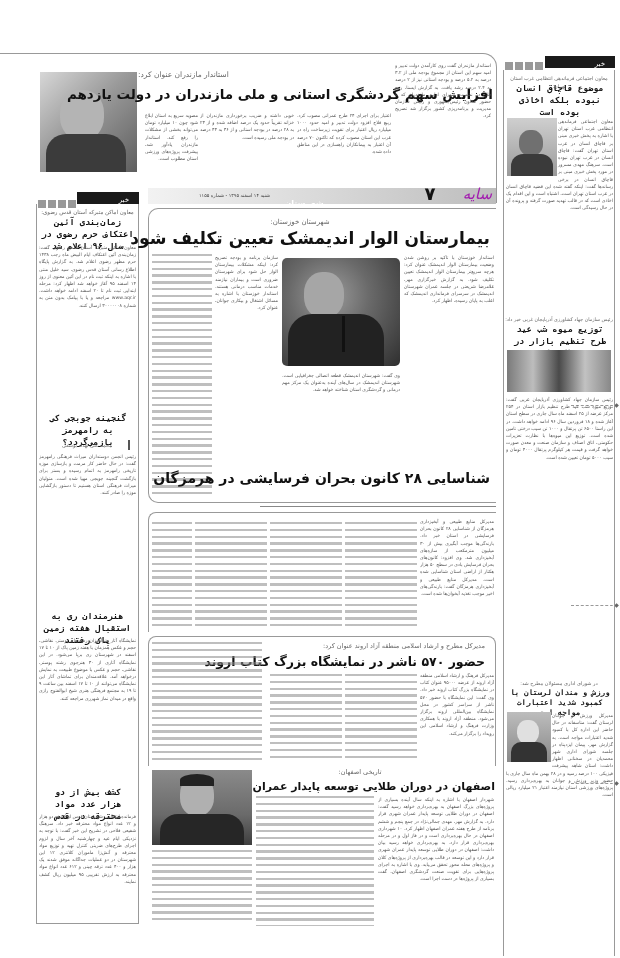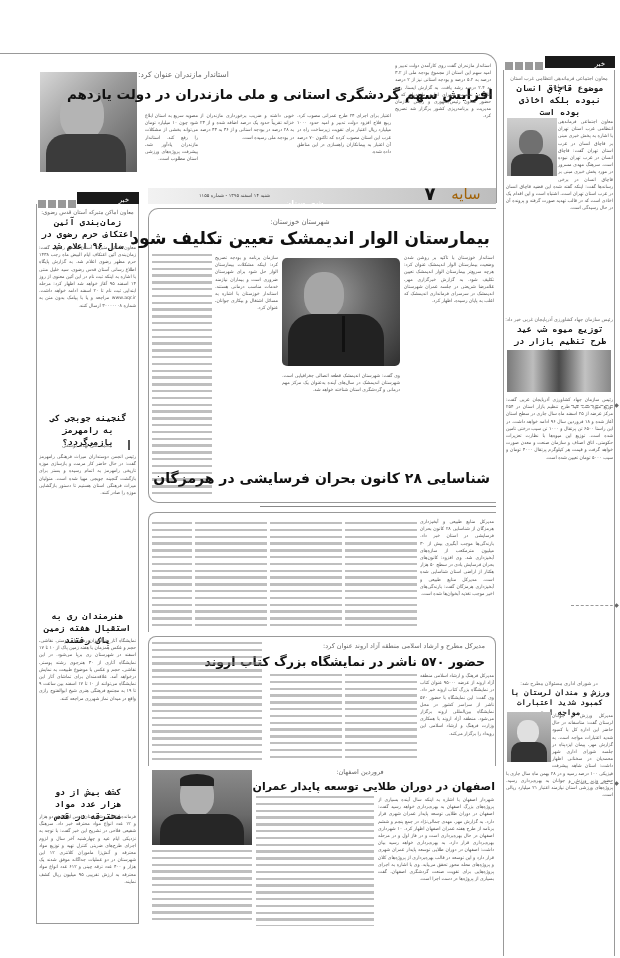--- a/index.html
+++ b/index.html
@@ -41,21 +41,21 @@
 </div>
 <div class="abs txt" style="left:200px;top:112px;width:94px;height:62px;">
   <span>خوبی داشته و ضریب برخورداری مازندران از خزانه تقریباً حدود یک درصد اضافه شده و از ۲۳ به ۲۸ درصد در بودجه استانی و از ۳۶ به ۴۳ درصد در بودجه ملی رسیده است.</span>
 </div>
 <div class="abs txt" style="left:145px;top:112px;width:53px;height:62px;">
   <span>مصوبه سریع به استان ابلاغ شود چون ۱۰ میلیارد تومان می‌تواند بخشی از مشکلات را رفع کند. استاندار مازندران یادآور شد، پیشرفت پروژه‌های ورزشی استان مطلوب است.</span>
 </div>
 
 <div class="abs" style="left:148px;top:188px;width:348px;height:16px;background:linear-gradient(to left,#bdbdbd 0%,#d9d9d9 50%,#f2f2f2 100%);"></div>
 <div class="abs" style="left:420px;top:184px;width:20px;font-size:18px;font-weight:bold;color:#111;text-align:center;line-height:20px;">۷</div>
-<div class="abs" style="left:440px;top:184px;width:52px;font-size:15px;color:#a16207;text-align:center;line-height:20px;">سایه</div>
+<div class="abs" style="left:440px;top:184px;width:52px;font-size:15px;color:#a21caf;font-style:italic;line-height:20px;">سایه</div>
 <div class="abs" style="left:274px;top:189px;width:60px;font-size:8px;font-weight:bold;color:#fff;text-align:center;line-height:14px;margin-top:8px;">شهرستان</div>
 <div class="abs" style="left:160px;top:190px;width:110px;font-size:4.8px;color:#444;text-align:right;line-height:12px;">شنبه ۱۴ اسفند ۱۳۹۵ - شماره ۱۱۵۵</div>
 
 <div class="abs" style="left:36px;top:192px;width:103px;height:12px;">
   <div class="khabar-bar" style="width:62px;position:absolute;right:0;top:0;">
     <span class="lbl">خبر</span>
   </div>
   <div style="position:absolute;left:0;top:1px;">
     <span class="sq"></span><span class="sq"></span><span class="sq"></span><span class="sq"></span>
   </div>
@@ -128,21 +128,21 @@
 <div class="abs box" style="left:148px;top:636px;width:348px;height:130px;border-radius:8px 8px 0 0;border-width:1px 1px 0 1px;border-color:#999;"></div>
 <div class="abs kicker" style="left:270px;top:642px;width:215px;font-size:6.5px;text-align:right;">مدیرکل مطرح و ارشاد اسلامی منطقه آزاد اروند عنوان کرد:</div>
 <div class="abs hl" style="left:270px;top:654px;width:215px;text-align:right;font-size:12.5px;">حضور ۵۷۰ ناشر در نمایشگاه بزرگ کتاب اروند</div>
 <div class="abs txt" style="left:420px;top:672px;width:74px;height:90px;">
   <span>مدیرکل فرهنگ و ارشاد اسلامی منطقه آزاد اروند از عرضه ۹۵۰۰۰ عنوان کتاب در نمایشگاه بزرگ کتاب اروند خبر داد. وی گفت: این نمایشگاه با حضور ۵۷۰ ناشر از سراسر کشور در محل نمایشگاه بین‌المللی اروند برگزار می‌شود. منطقه آزاد اروند با همکاری وزارت فرهنگ و ارشاد اسلامی این رویداد را برگزار می‌کند.</span>
 </div>
 <div class="abs txt lines" style="left:345px;top:674px;width:72px;height:88px;"></div>
 <div class="abs txt lines" style="left:270px;top:674px;width:72px;height:88px;"></div>
 <div class="abs txt lines" style="left:152px;top:642px;width:110px;height:120px;"></div>
 
-<div class="abs kicker" style="left:300px;top:768px;width:120px;font-size:6.5px;">فروردین اصفهان:</div>
+<div class="abs kicker" style="left:300px;top:768px;width:120px;font-size:6.5px;">تاریخی اصفهان:</div>
 <div class="abs hl" style="left:255px;top:780px;width:240px;text-align:right;font-size:11px;">اصفهان در دوران طلایی توسعه پایدار عمران شهری قرار دارد</div>
 
 <div class="abs photo" style="left:152px;top:770px;width:100px;height:75px;background:linear-gradient(180deg,#8a8a8a 0%,#6a6a6a 60%,#3e3e3e 100%);">
   <div style="position:absolute;left:28px;top:6px;width:34px;height:40px;border-radius:45%;background:#b0b0b0;"></div>
   <div style="position:absolute;left:28px;top:4px;width:34px;height:12px;border-radius:50% 50% 0 0;background:#222;"></div>
   <div style="position:absolute;left:8px;top:44px;width:84px;height:32px;border-radius:18px 18px 0 0;background:#262626;"></div>
 </div>
 
 <div class="abs txt" style="left:378px;top:796px;width:116px;height:130px;">
   <span>شهردار اصفهان با اشاره به اینکه سال آینده بسیاری از پروژه‌های بزرگ اصفهان به بهره‌برداری خواهد رسید گفت: اصفهان در دوران طلایی توسعه پایدار عمران شهری قرار دارد. به گزارش مهر، مهدی جمالی‌نژاد در جمع پنجم و ششم برنامه از طرح هفته عمران اصفهان اظهار کرد. ۱۰ شهرداری اصفهان در حال بهره‌برداری است و در فاز اول و در مرحله بهره‌برداری قرار دارد. به بهره‌برداری خواهد رسید بیان داشت: اصفهان در دوران طلایی توسعه پایدار عمران شهری قرار دارد و این توسعه در قالب بهره‌برداری از پروژه‌های کلان و پروژه‌های محله محور تحقق می‌یابد. وی با اشاره به اجرای پروژه‌هایی برای تقویت صنعت گردشگری اصفهان، گفت بسیاری از پروژه‌ها در دست اجرا است.</span>

